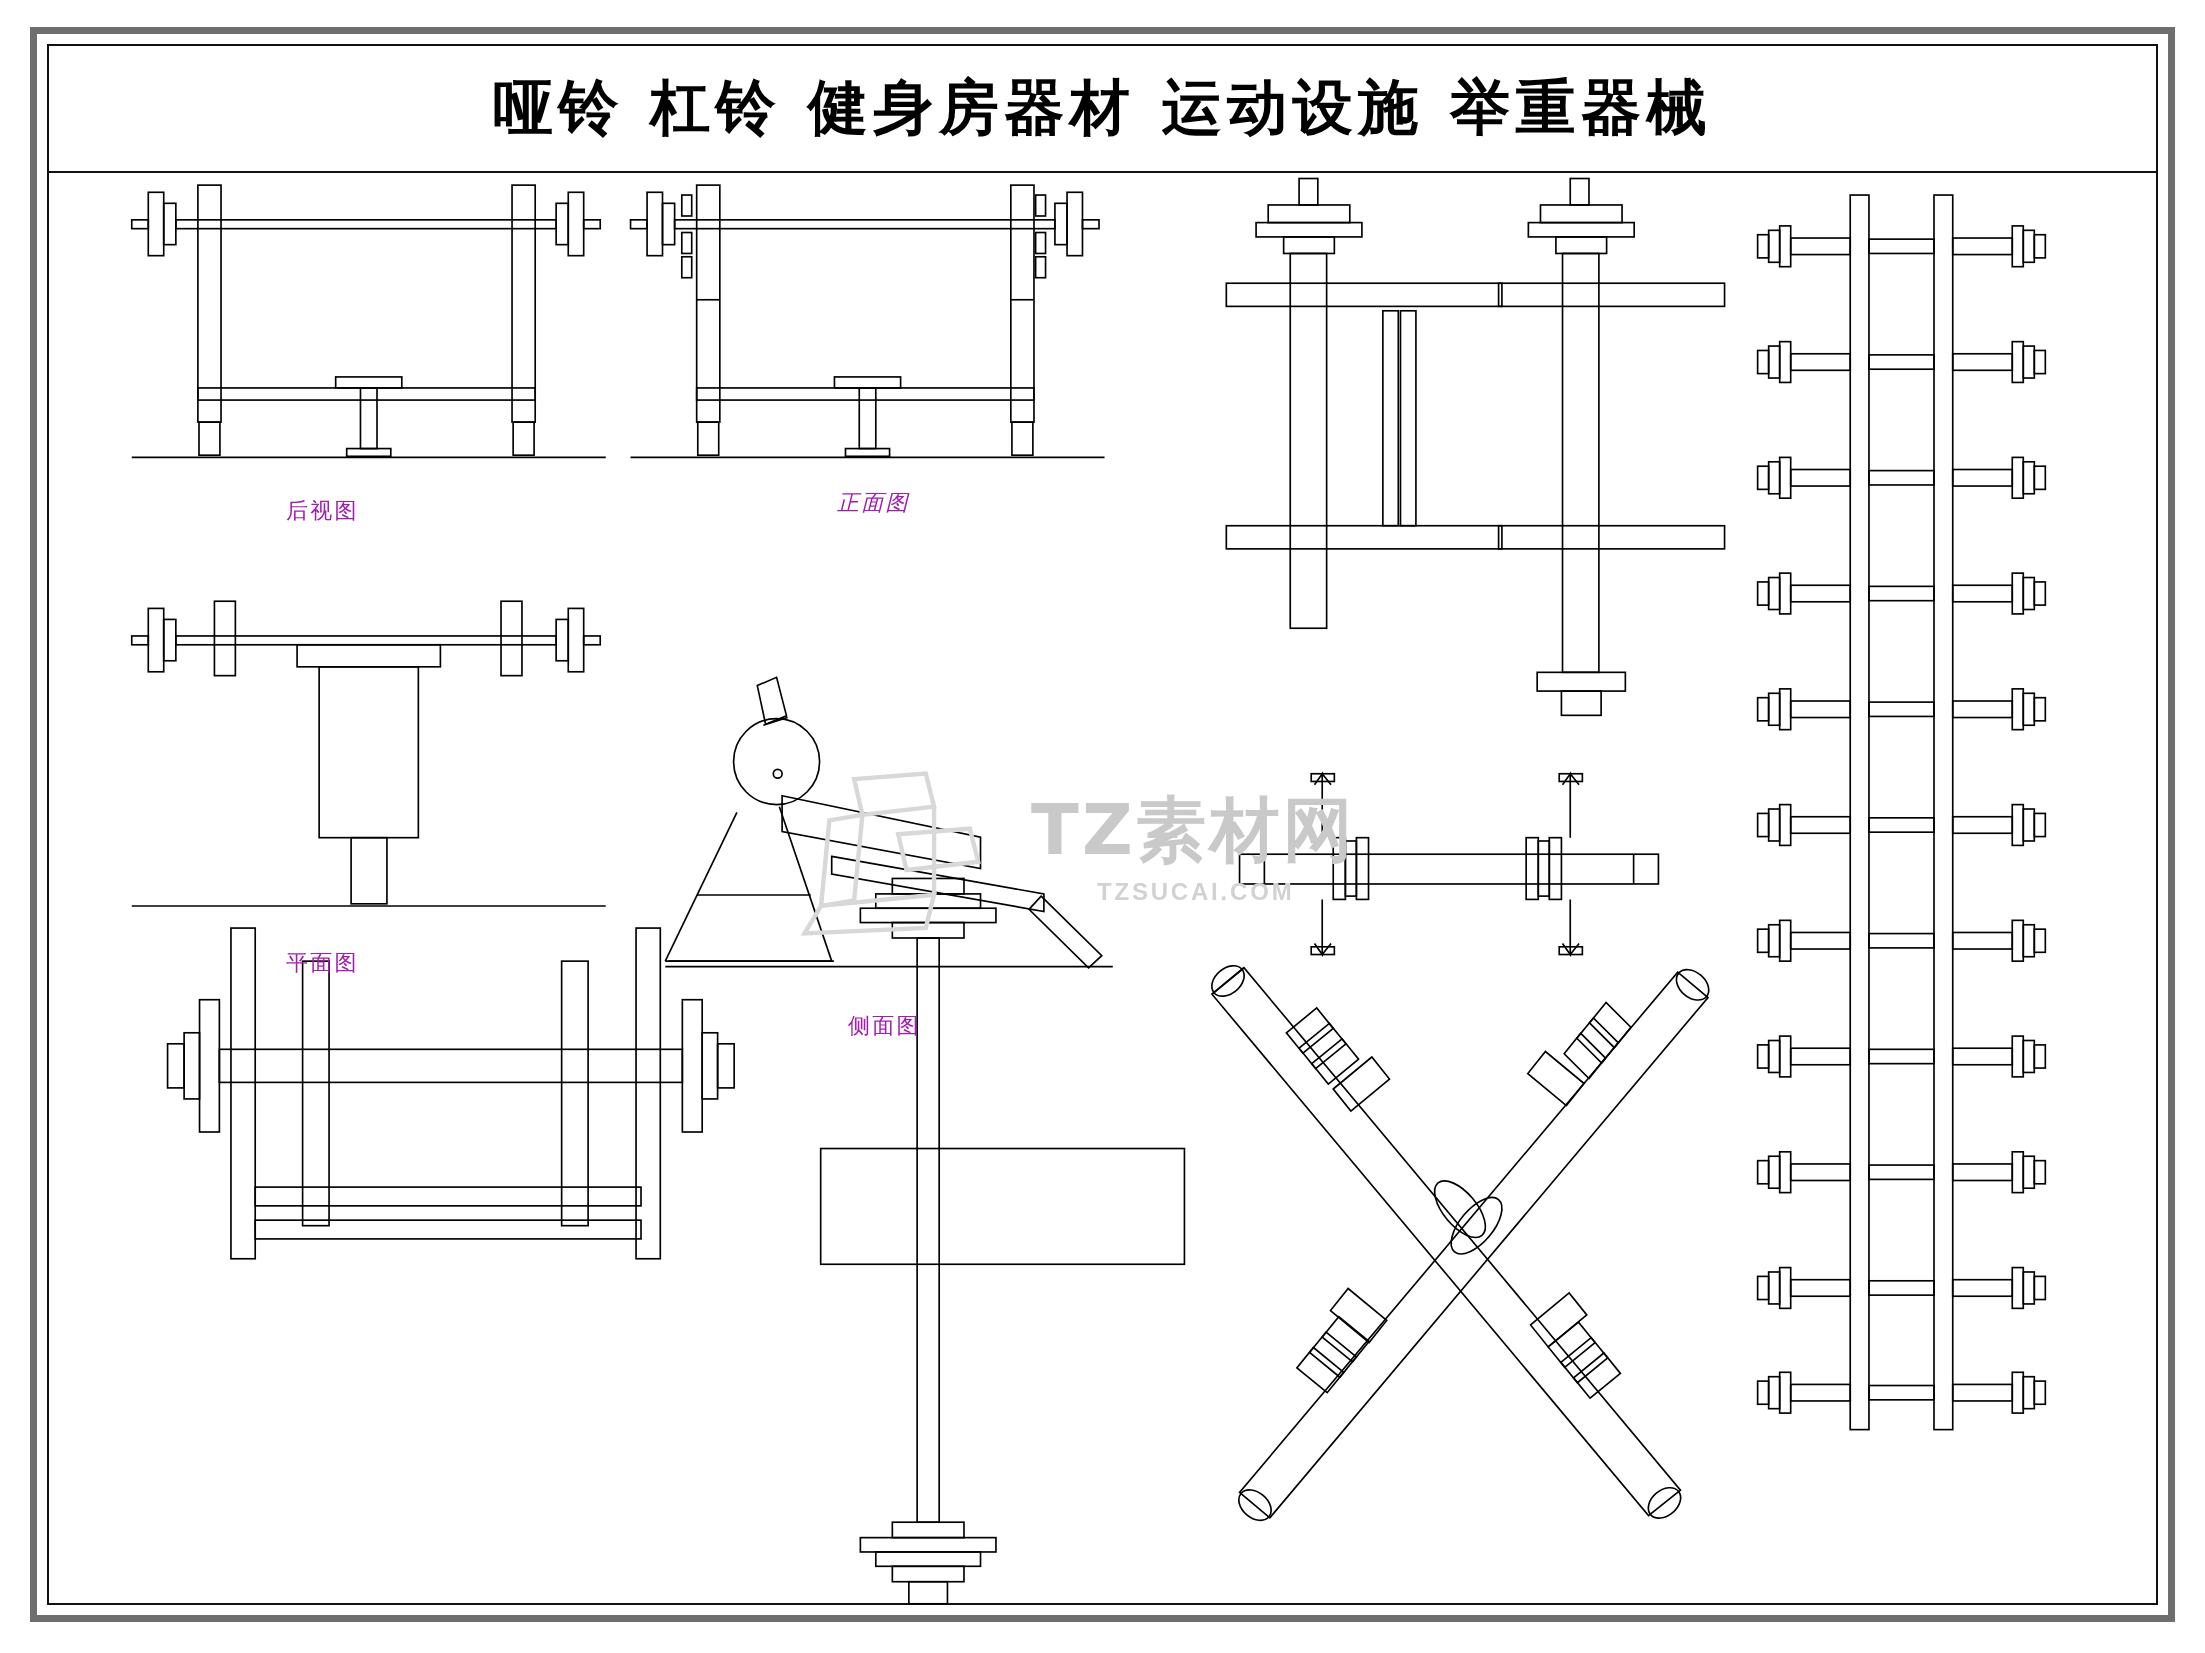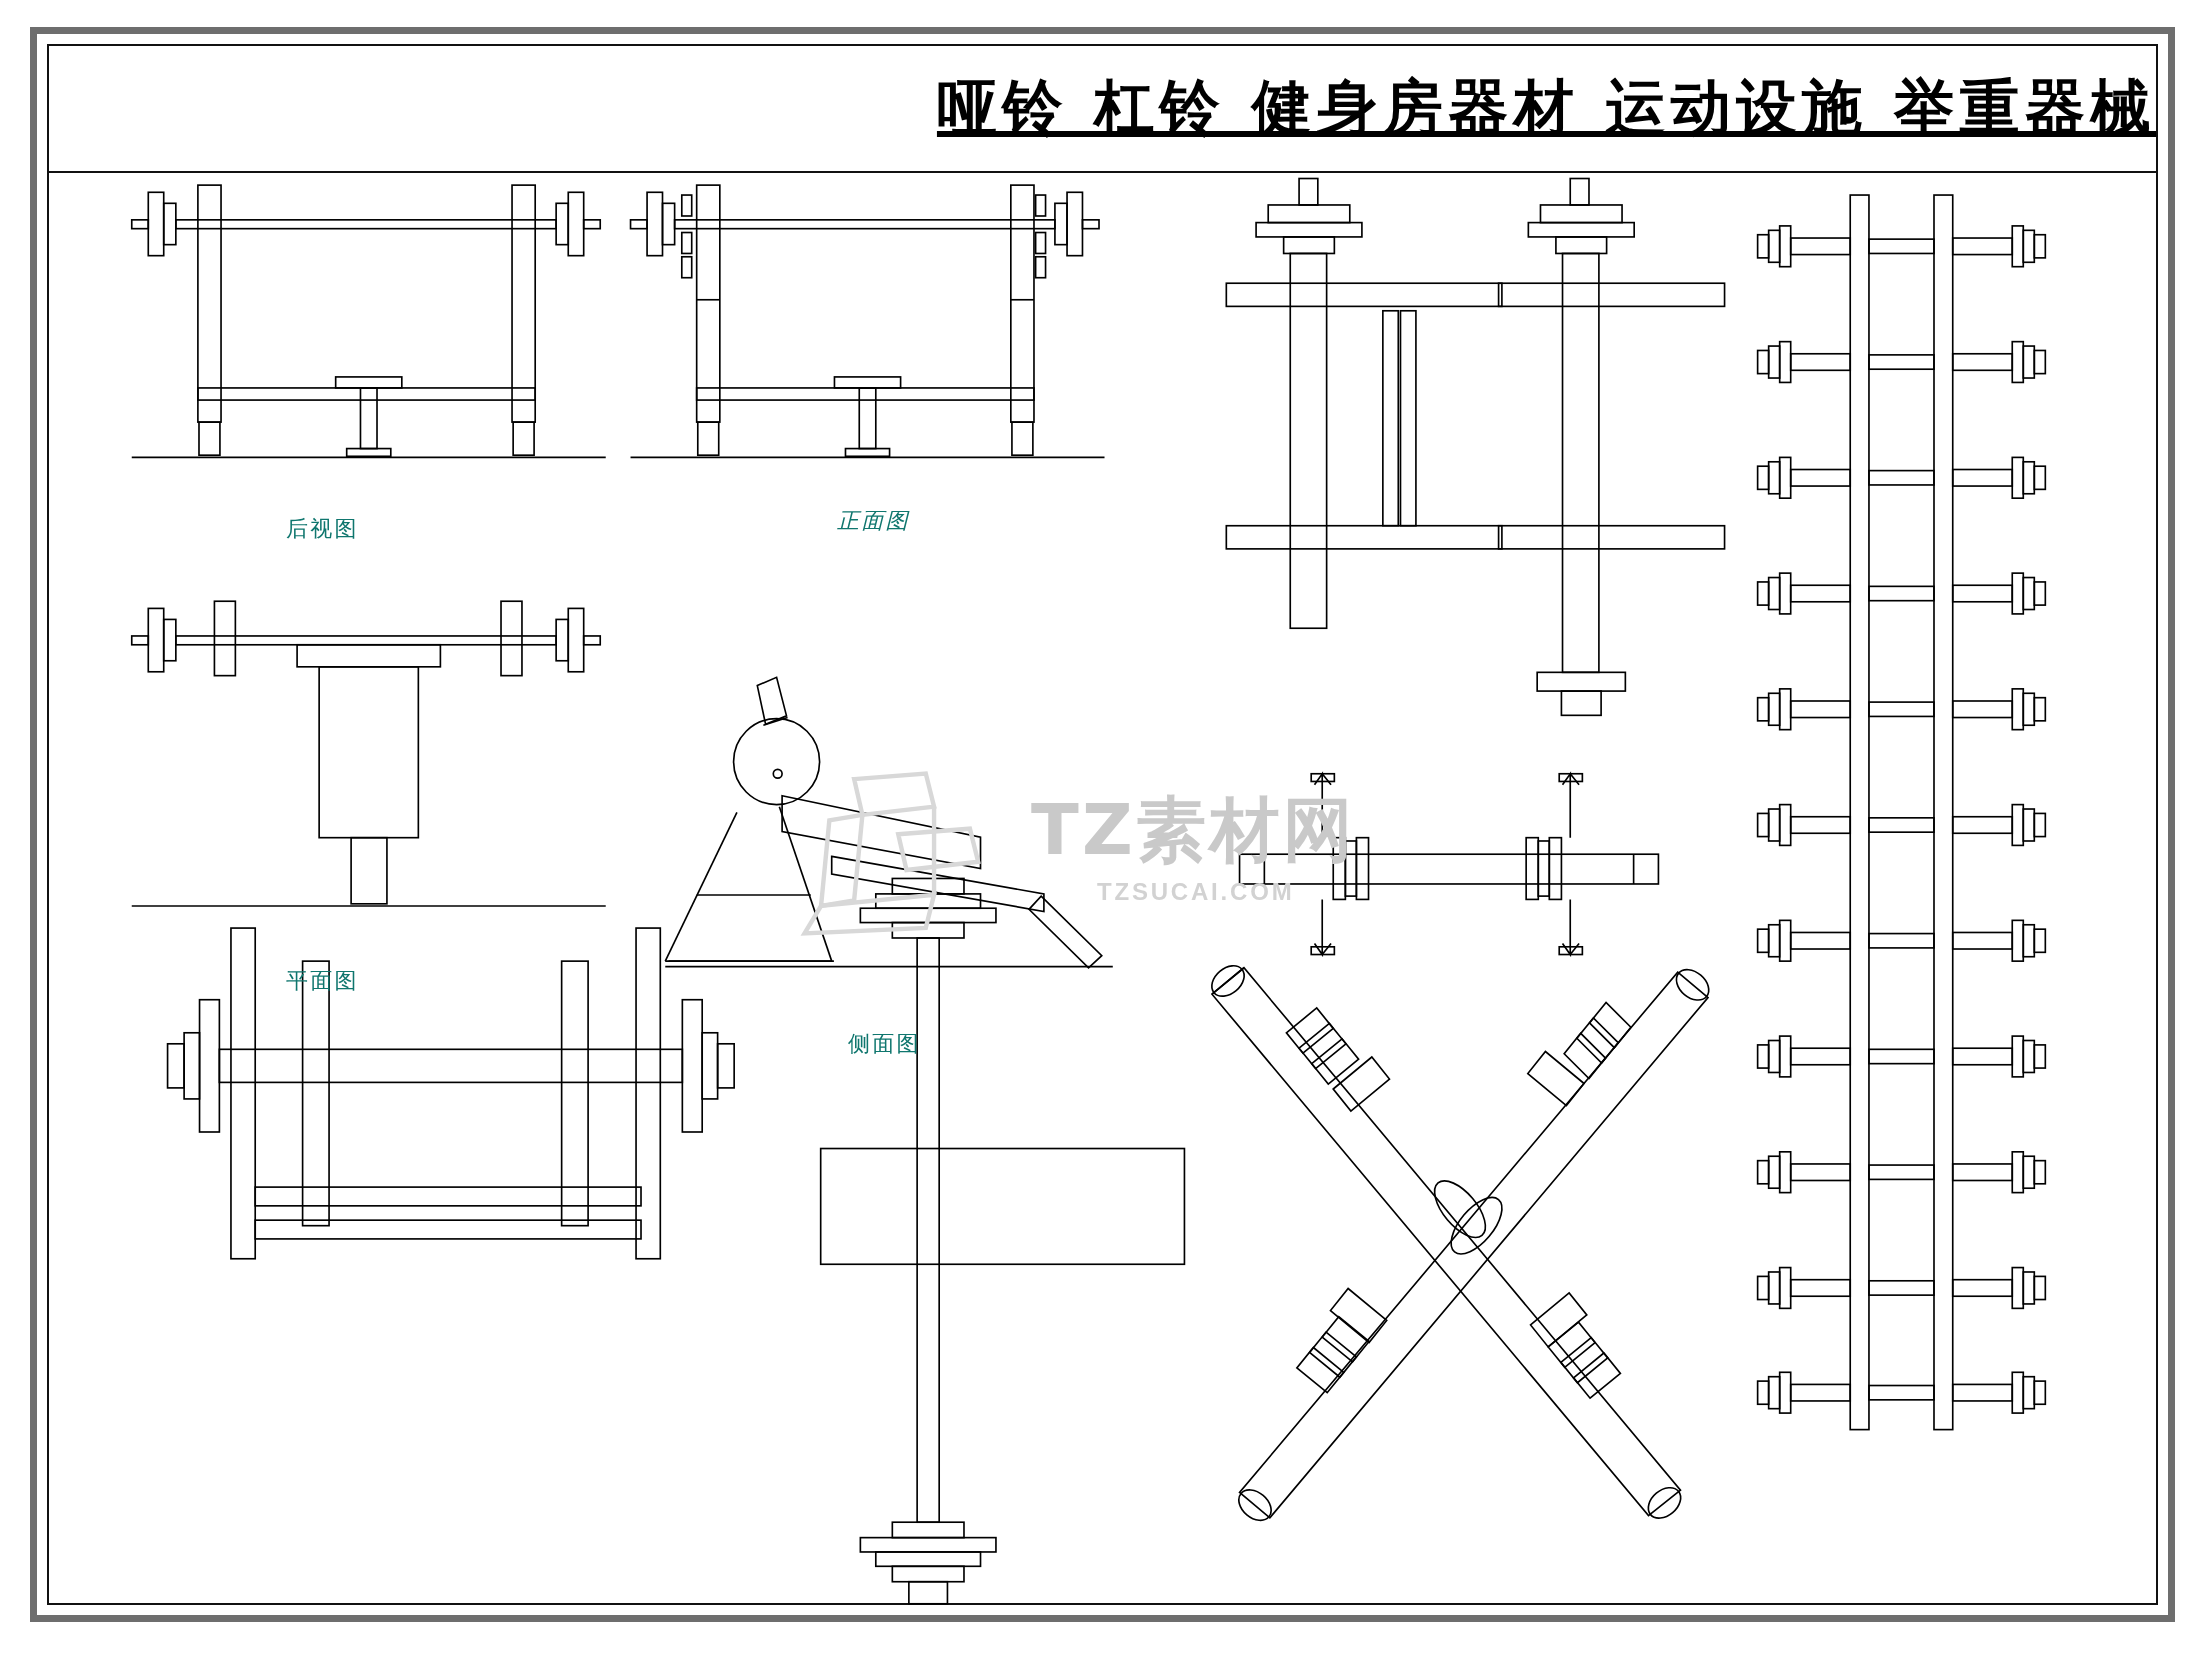--- a/index.html
+++ b/index.html
@@ -22,40 +22,38 @@
     position:absolute;
     left:10px;top:10px;right:10px;bottom:10px;
     border:2.2px solid #111111;
     box-sizing:border-box;
   }
   
   .title-bar{
     position:absolute;
     left:0;top:0;right:0;height:127px;
     border-bottom:2.2px solid #111111;
-    display:flex;align-items:center;justify-content:flex-end;
+    display:flex;align-items:center;justify-content:center;
     box-sizing:border-box;
-    text-decoration:underline;
   }
   .title-text{
     font-size:60px;
     font-weight:bold;
     letter-spacing:5.5px;
     color:#000000;
     white-space:nowrap;
     font-family:"DejaVu Sans", sans-serif;
   }
   .caption{
     position:absolute;
     font-size:22px;
-    color:#0f766e;
+    color:#a21caf;
     font-family:"DejaVu Sans", sans-serif;
     white-space:nowrap;
     letter-spacing:2.2px;
-    margin-top:18px;
   }
   .canvas{
     position:absolute;
     left:0;top:127px;right:0;bottom:0;
   }
   svg.draw{position:absolute;left:0;top:0;}
   
   .watermark{
     position:absolute;
     left:739px;top:595px;

